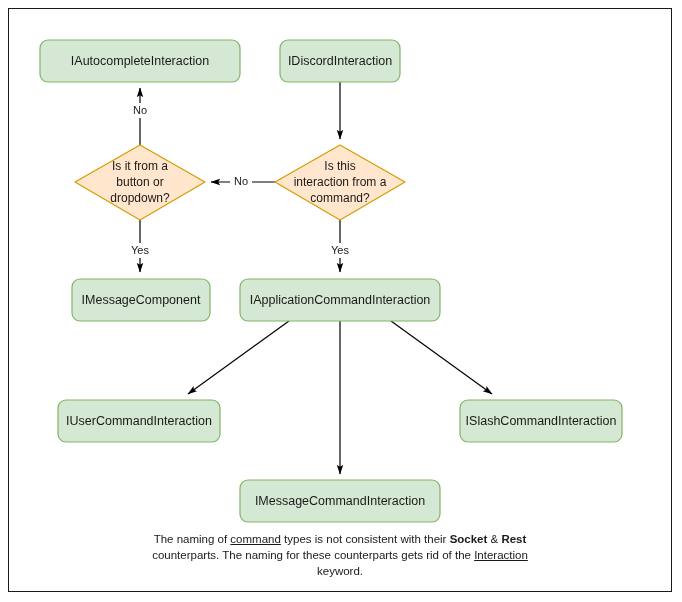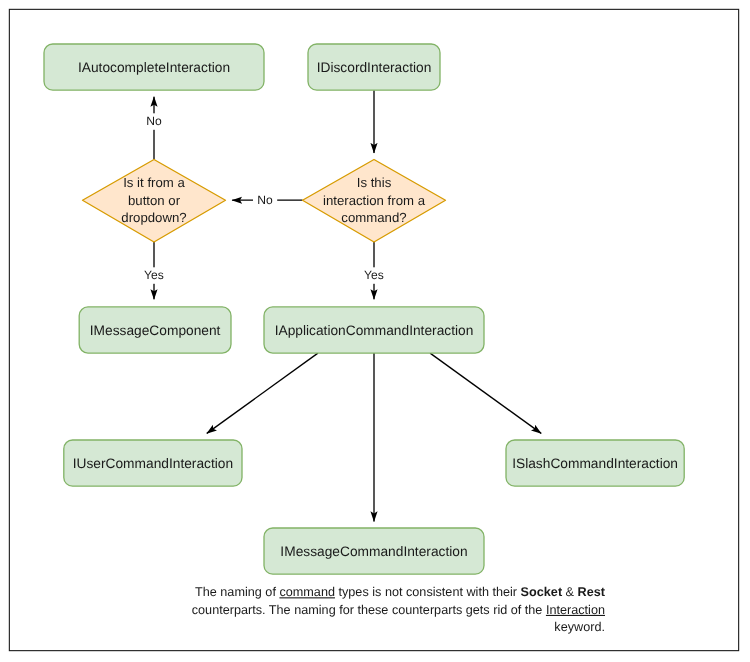--- a/index.html
+++ b/index.html
@@ -72,21 +72,21 @@
     fill: none;
   }
   .label-bg {
     fill: #ffffff;
   }
   .caption {
     position: absolute;
     left: 130px;
     top: 531px;
     width: 420px;
-    text-align: right;
+    text-align: center;
     font-family: "Liberation Sans", sans-serif;
     font-size: 11.5px;
     line-height: 16px;
     color: #1a1a1a;
   }
   .caption .u { text-decoration: underline; }
   .caption .b { font-weight: bold; }
 </style>
 </head>
 <body>

